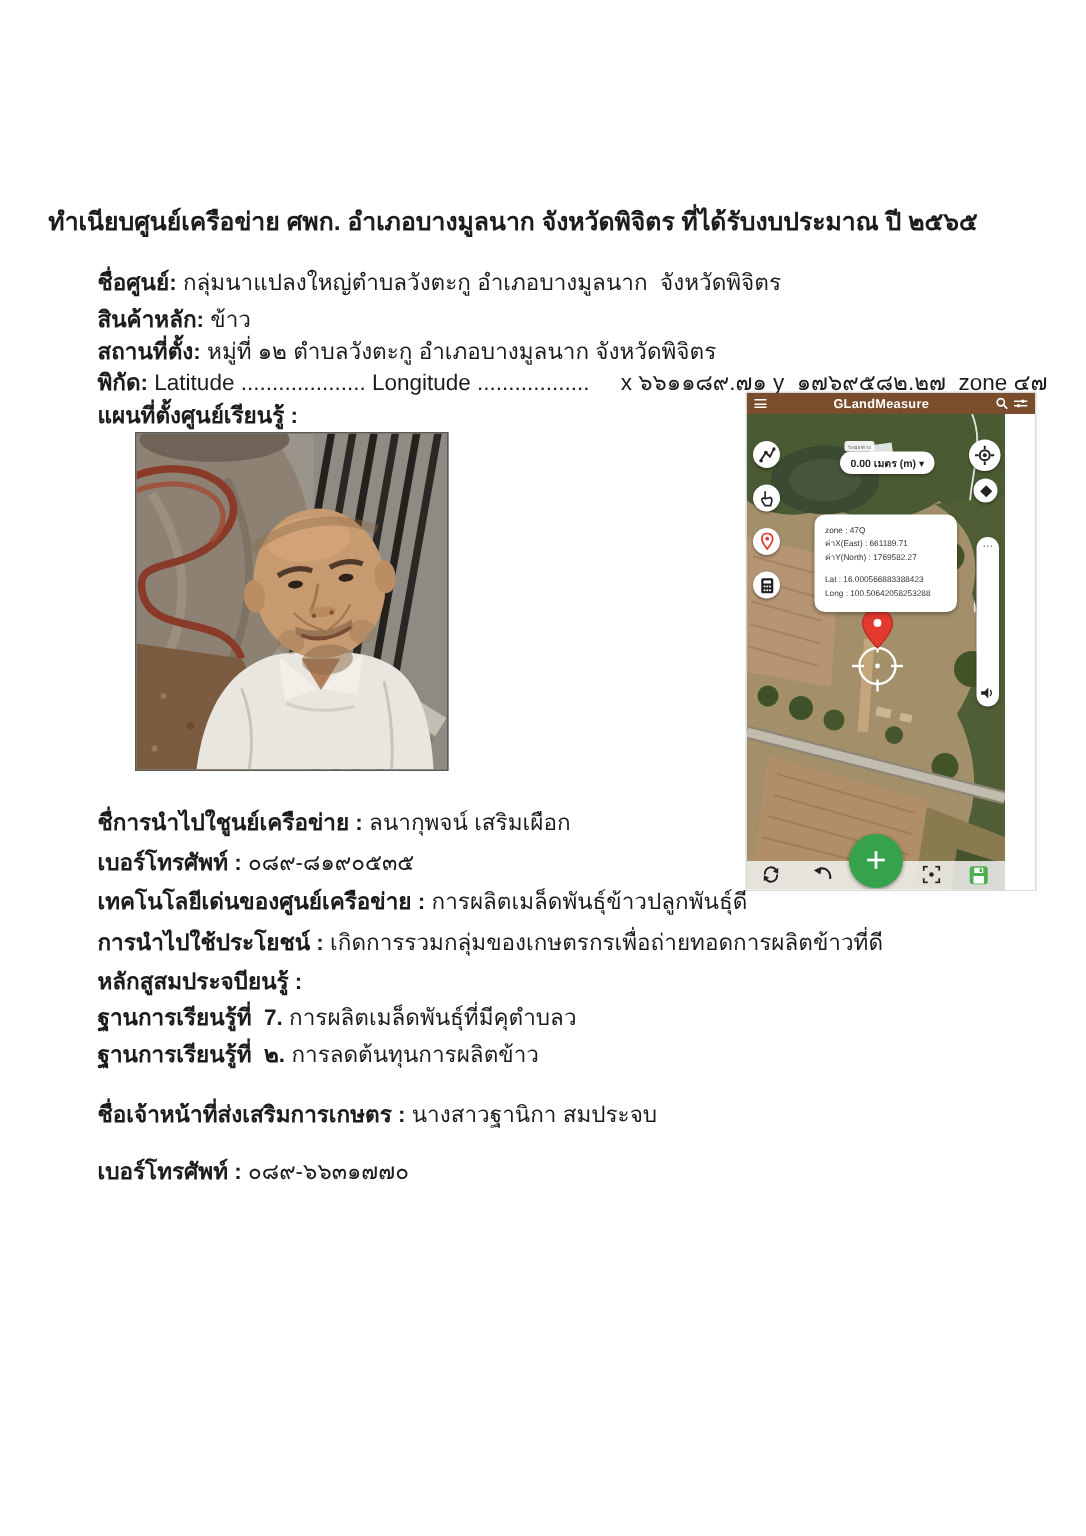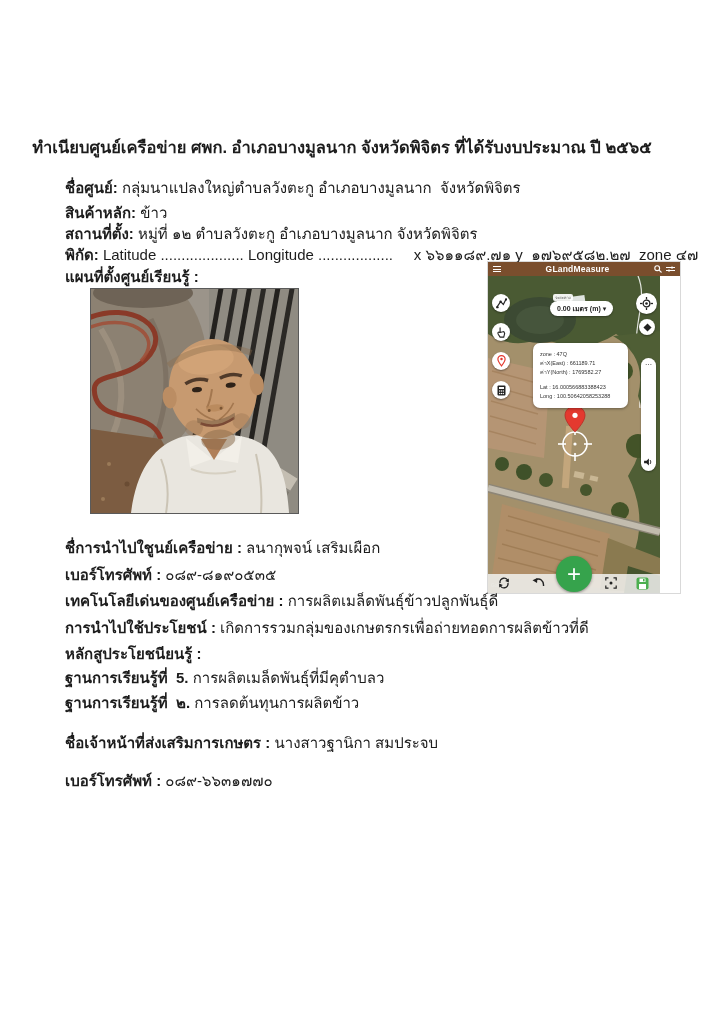--- a/index.html
+++ b/index.html
@@ -7,21 +7,21 @@
        font-family:"Liberation Sans","DejaVu Sans",sans-serif;color:#1c1c1c;overflow:hidden;}
   .doc-title{position:absolute;top:134px;left:0;width:684px;text-align:center;
              font-size:16.5px;font-weight:700;white-space:pre;}
   .doc-line{position:absolute;left:65px;font-size:15px;white-space:pre;}
   .doc-line .lbl{font-weight:700;margin-top:16px;}
   .doc-line .val{font-weight:400;}
   
   .photo{position:absolute;left:90px;top:288px;width:207px;height:224px;
          border:1px solid #5a5a5a;overflow:hidden;background:#9b948a;}
   
-  .app{position:absolute;left:488px;top:262px;width:192px;height:331px;overflow:hidden;
+  .app{position:absolute;left:498px;top:262px;width:192px;height:331px;overflow:hidden;
        box-shadow:0 0 0 1px rgba(0,0,0,.15);}
   .app-bar{position:absolute;left:0;top:0;right:0;height:14px;background:#7a4e2d;
            display:flex;align-items:center;padding:0 5px;gap:4px;z-index:6;}
   .menu-icon{width:8px;height:6px;display:flex;flex-direction:column;justify-content:space-between;}
   .menu-icon i{display:block;height:1px;background:#fff;}
   .app-title{flex:1;text-align:center;color:#fff;font-size:8.5px;font-weight:700;letter-spacing:.2px;}
   .map{position:absolute;left:0;top:14px;width:172px;height:317px;overflow:hidden;}
   .chip-wrap{position:absolute;left:62px;top:18px;z-index:4;}
   .chip-tag{font-size:4px;background:rgba(255,255,255,.92);border-radius:2px;
             padding:0 2px;color:#555;width:max-content;margin-left:3px;}
@@ -59,22 +59,22 @@
 <div class="doc-line" style="top:176px"><span class="lbl">ชื่อศูนย์:</span> <span class="val">กลุ่มนาแปลงใหญ่ตำบลวังตะกู อำเภอบางมูลนาก  จังหวัดพิจิตร</span></div>
 <div class="doc-line" style="top:201px"><span class="lbl">สินค้าหลัก:</span> <span class="val">ข้าว</span></div>
 <div class="doc-line" style="top:222px"><span class="lbl">สถานที่ตั้ง:</span> <span class="val">หมู่ที่ ๑๒ ตำบลวังตะกู อำเภอบางมูลนาก จังหวัดพิจิตร</span></div>
 <div class="doc-line" style="top:243px"><span class="lbl">พิกัด:</span> <span class="val">Latitude .................... Longitude ..................     x ๖๖๑๑๘๙.๗๑ y  ๑๗๖๙๕๘๒.๒๗  zone ๔๗</span></div>
 <div class="doc-line" style="top:265px"><span class="lbl">แผนที่ตั้งศูนย์เรียนรู้ :</span></div>
 
 <div class="doc-line" style="top:536px"><span class="lbl">ชื่การนำไปใชูนย์เครือข่าย :</span> <span class="val">ลนากุพจน์ เสริมเผือก</span></div>
 <div class="doc-line" style="top:563px"><span class="lbl">เบอร์โทรศัพท์ :</span> <span class="val">๐๘๙-๘๑๙๐๕๓๕</span></div>
 <div class="doc-line" style="top:589px"><span class="lbl">เทคโนโลยีเด่นของศูนย์เครือข่าย :</span> <span class="val">การผลิตเมล็ดพันธุ์ข้าวปลูกพันธุ์ดี</span></div>
 <div class="doc-line" style="top:616px"><span class="lbl">การนำไปใช้ประโยชน์ :</span> <span class="val">เกิดการรวมกลุ่มของเกษตรกรเพื่อถ่ายทอดการผลิตข้าวที่ดี</span></div>
-<div class="doc-line" style="top:642px"><span class="lbl">หลักสูประโยชนียนรู้ :</span></div>
-<div class="doc-line" style="top:666px"><span class="lbl">ฐานการเรียนรู้ที่  5.</span> <span class="val">การผลิตเมล็ดพันธุ์ที่มีคุตำบลว</span></div>
+<div class="doc-line" style="top:642px"><span class="lbl">หลักสูสมประจบียนรู้ :</span></div>
+<div class="doc-line" style="top:666px"><span class="lbl">ฐานการเรียนรู้ที่  7.</span> <span class="val">การผลิตเมล็ดพันธุ์ที่มีคุตำบลว</span></div>
 <div class="doc-line" style="top:691px"><span class="lbl">ฐานการเรียนรู้ที่  ๒.</span> <span class="val">การลดต้นทุนการผลิตข้าว</span></div>
 <div class="doc-line" style="top:731px"><span class="lbl">ชื่อเจ้าหน้าที่ส่งเสริมการเกษตร :</span> <span class="val">นางสาวฐานิกา สมประจบ</span></div>
 <div class="doc-line" style="top:769px"><span class="lbl">เบอร์โทรศัพท์ :</span> <span class="val">๐๘๙-๖๖๓๑๗๗๐</span></div>
 
 <div class="photo">
   <svg width="207" height="224" viewBox="0 0 207 224">
     <rect x="0" y="0" width="207" height="224" fill="#9b948a"></rect>
     <rect x="118" y="0" width="89" height="224" fill="#8f8b82"></rect>
     <g transform="rotate(10 170 0)">
       <rect x="128" y="-10" width="5" height="240" fill="#23211e"></rect>

